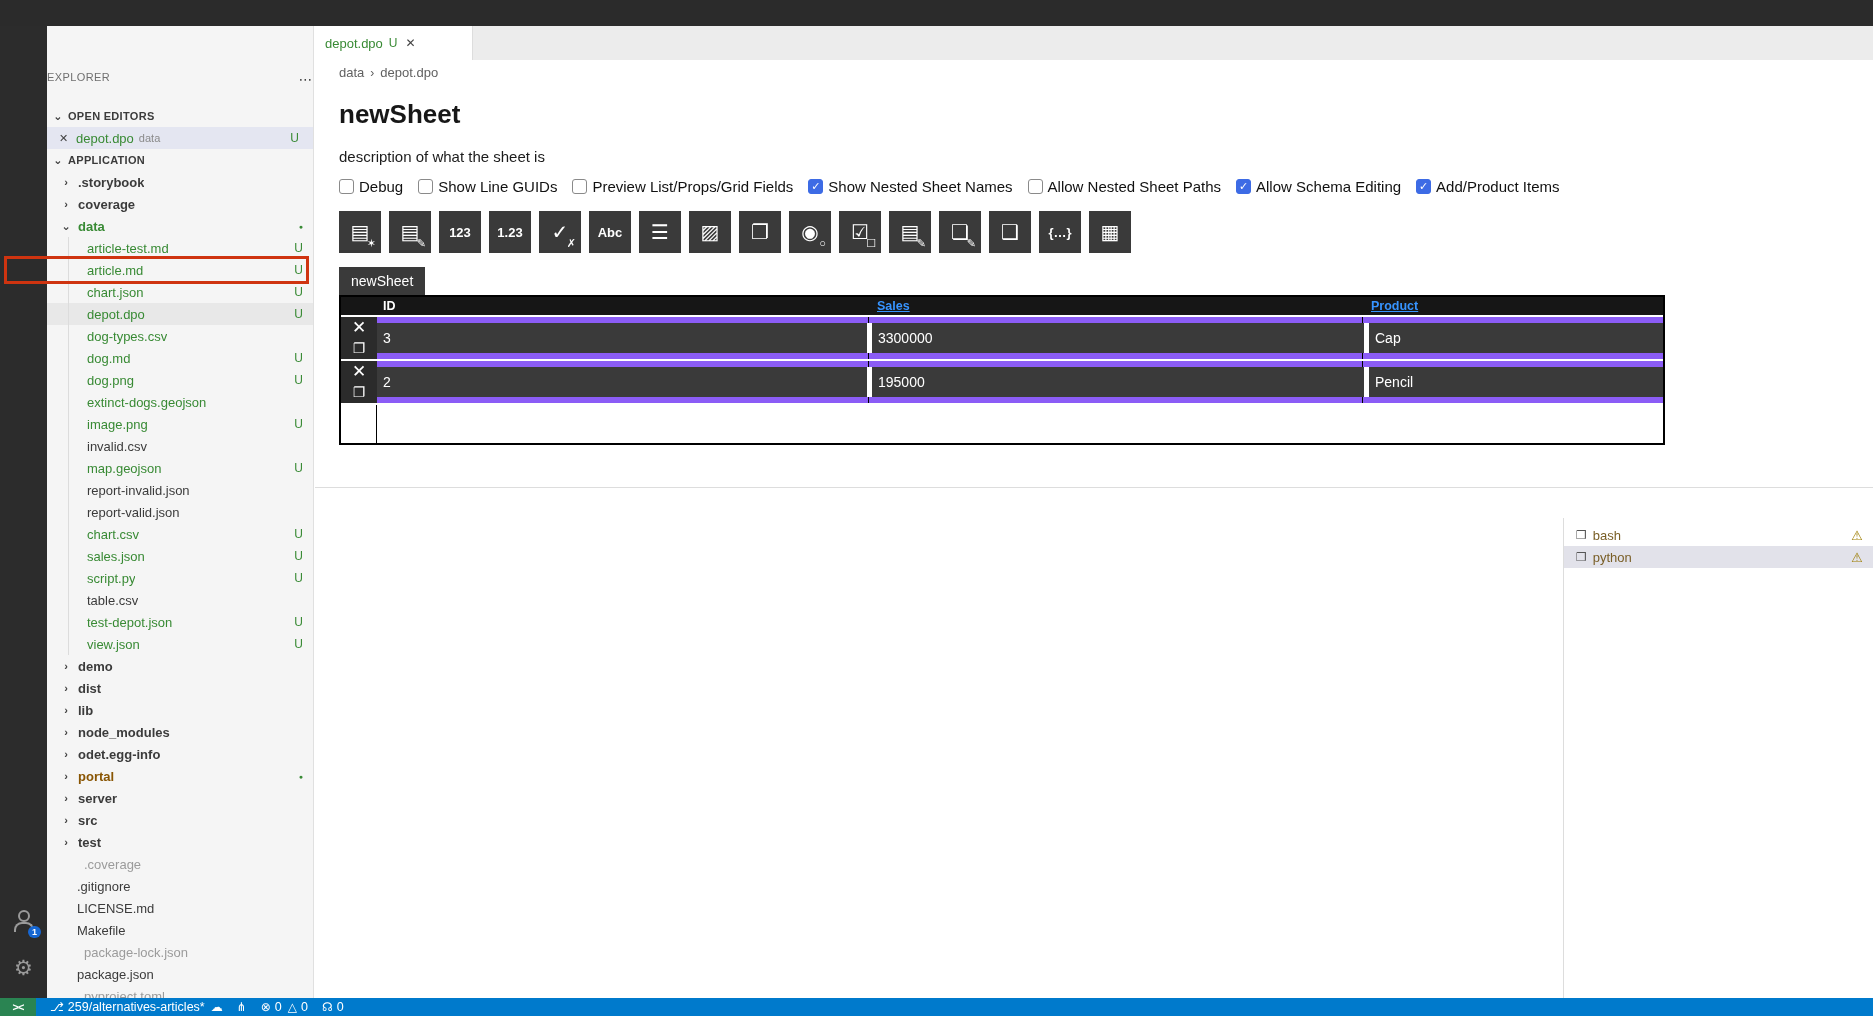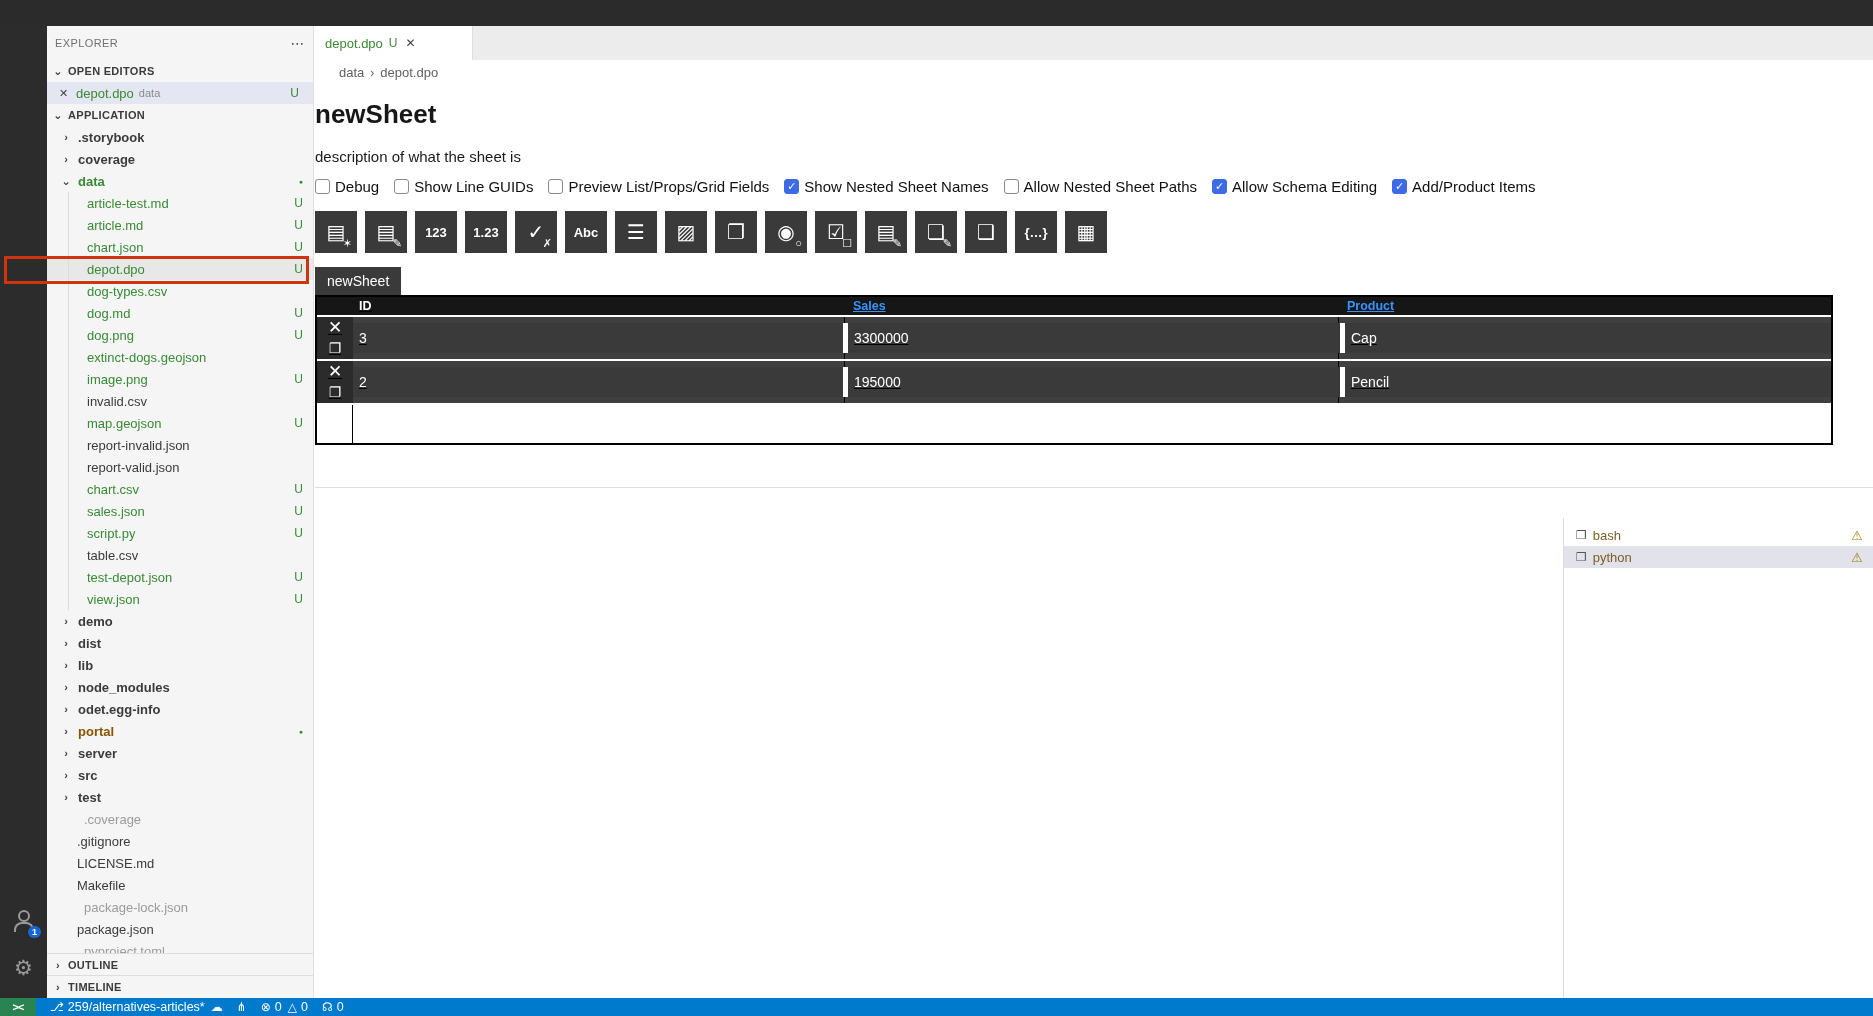--- a/index.html
+++ b/index.html
@@ -46,22 +46,22 @@
   .a-debug .aicon::before { content:"⚑"; font-size:18px; }
   .a-account .aicon::before { content:""; width:8px; height:8px; border:2px solid currentColor;
     border-radius:50%; left:6px; top:2px; }
   .a-account .aicon::after { content:""; position:absolute; width:16px; height:8px;
     border:2px solid currentColor; border-bottom:none; border-radius:8px 8px 0 0; left:2px; top:14px; }
   .a-gear .aicon::before { content:"⚙"; font-size:21px; }
 
   
   #sidebar { position:absolute; left:47px; top:26px; width:267px; height:972px;
     background:#f5f5f5; border-right:1px solid #e0e0e0; color:#3b3b3b; font-size:13px; overflow:hidden; }
-  #sidebar-title { height:34px; display:flex; align-items:center; padding:0 8px;
-    font-size:11px; color:#6f6f6f; letter-spacing:.4px; }
+  #sidebar-title { height:34px; display:flex; align-items:flex-start; padding:0 0;
+    font-size:11px; color:#6f6f6f; letter-spacing:.4px;margin-top:45px; }
   #sidebar-title .more { margin-left:auto; font-size:14px; color:#424242; }
   .section-header { height:22px; display:flex; align-items:center; gap:3px; padding-left:4px;
     font-size:11px; font-weight:bold; color:#3b3b3b; letter-spacing:.3px; }
   .section-header .chev { width:14px; text-align:center; font-size:11px; }
   #open-editor-row { height:22px; display:flex; align-items:center; background:#e4e6f1;
     padding-left:12px; gap:5px; }
   #open-editor-row .close { font-size:11px; color:#424242; width:12px; }
   .green-name { color:#388a34; }
   #open-editor-row .desc { font-size:11px; color:#8a8a8a; }
   #open-editor-row .ubadge { margin-left:auto; margin-right:14px; color:#388a34; font-size:12px; }
@@ -93,39 +93,39 @@
     padding:0 10px; font-size:13px; border-right:1px solid #ddd; }
   #tab-active .uletter { color:#388a34; font-size:12px; }
   #tab-active .close { margin-left:2px; color:#424242; font-size:12px; }
   #tab-actions { margin-left:auto; display:flex; align-items:center; gap:16px; padding-right:14px;
     color:#424242; font-size:15px; }
   #breadcrumb { height:25px; display:flex; align-items:center; gap:6px; padding-left:24px;
     color:#616161; font-size:13px; }
   #breadcrumb .sep { font-size:12px; }
 
   
-  #sheet-content { height:402px; overflow:hidden; position:relative; }
+  #sheet-content { height:402px; overflow:hidden; padding-left:24px; position:relative; }
   #sheet-title { font-size:26px; font-weight:bold; color:#171717; margin-top:14px; }
   #sheet-desc { font-size:15px; color:#1b1b1b; margin-top:18px; }
   #options-row { display:flex; align-items:center; gap:15px; margin-top:13px; font-size:15px; color:#111; }
   .opt { display:flex; align-items:center; gap:5px; }
   .opt .box { width:15px; height:15px; border:1px solid #8a8a8a; border-radius:3px; background:#fff;
     display:inline-flex; align-items:center; justify-content:center; }
   .opt.on .box { background:#3d6be5; border-color:#3d6be5; }
   .opt.on .box::before { content:"✓"; color:#fff; font-size:11px; font-weight:bold; }
   #field-toolbar { display:flex; gap:8px; margin-top:16px; }
   .tool-btn { width:42px; height:42px; background:#3a3a3a; color:#fff; position:relative;
     display:flex; align-items:center; justify-content:center; }
   .tool-btn .glyph { font-size:20px; line-height:1; }
   .tool-btn .corner { position:absolute; right:5px; bottom:4px; font-size:11px; line-height:1; }
   .tool-btn .txt { font-size:13px; font-weight:bold; }
 
   #sheet-tab { display:inline-flex; align-items:center; justify-content:center; margin-top:14px;
     min-width:78px; height:28px; background:#3a3a3a; color:#fff; font-size:14px; padding:0 12px; }
-  #sheet-table { width:1518px; border:2px solid #000; background:#404040;text-decoration:underline; }
+  #sheet-table { width:1326px; border:2px solid #000; background:#8b5cf6; }
   .t-header { height:18px; background:#161616; display:flex; font-size:12.5px; font-weight:bold; }
   .t-header .hcell { display:flex; align-items:center; padding-left:6px; }
   .hc-gut { width:36px; } .hc-id { width:494px; color:#fff; } .hc-sales { width:494px;text-align:center; }
   .hc-prod { flex:1; }
   .col-link { color:#3794ff; text-decoration:underline; }
   .row-block { display:flex; border-top:2px solid #fff; }
   .gutter { width:36px; background:#2b2b2b; display:flex; flex-direction:column; align-items:center;
     padding-top:2px; gap:3px; }
   .gutter .del { color:#fff; font-size:17px; font-weight:bold; line-height:18px; }
   .gutter .dup { color:#fff; font-size:14px; line-height:16px; }

